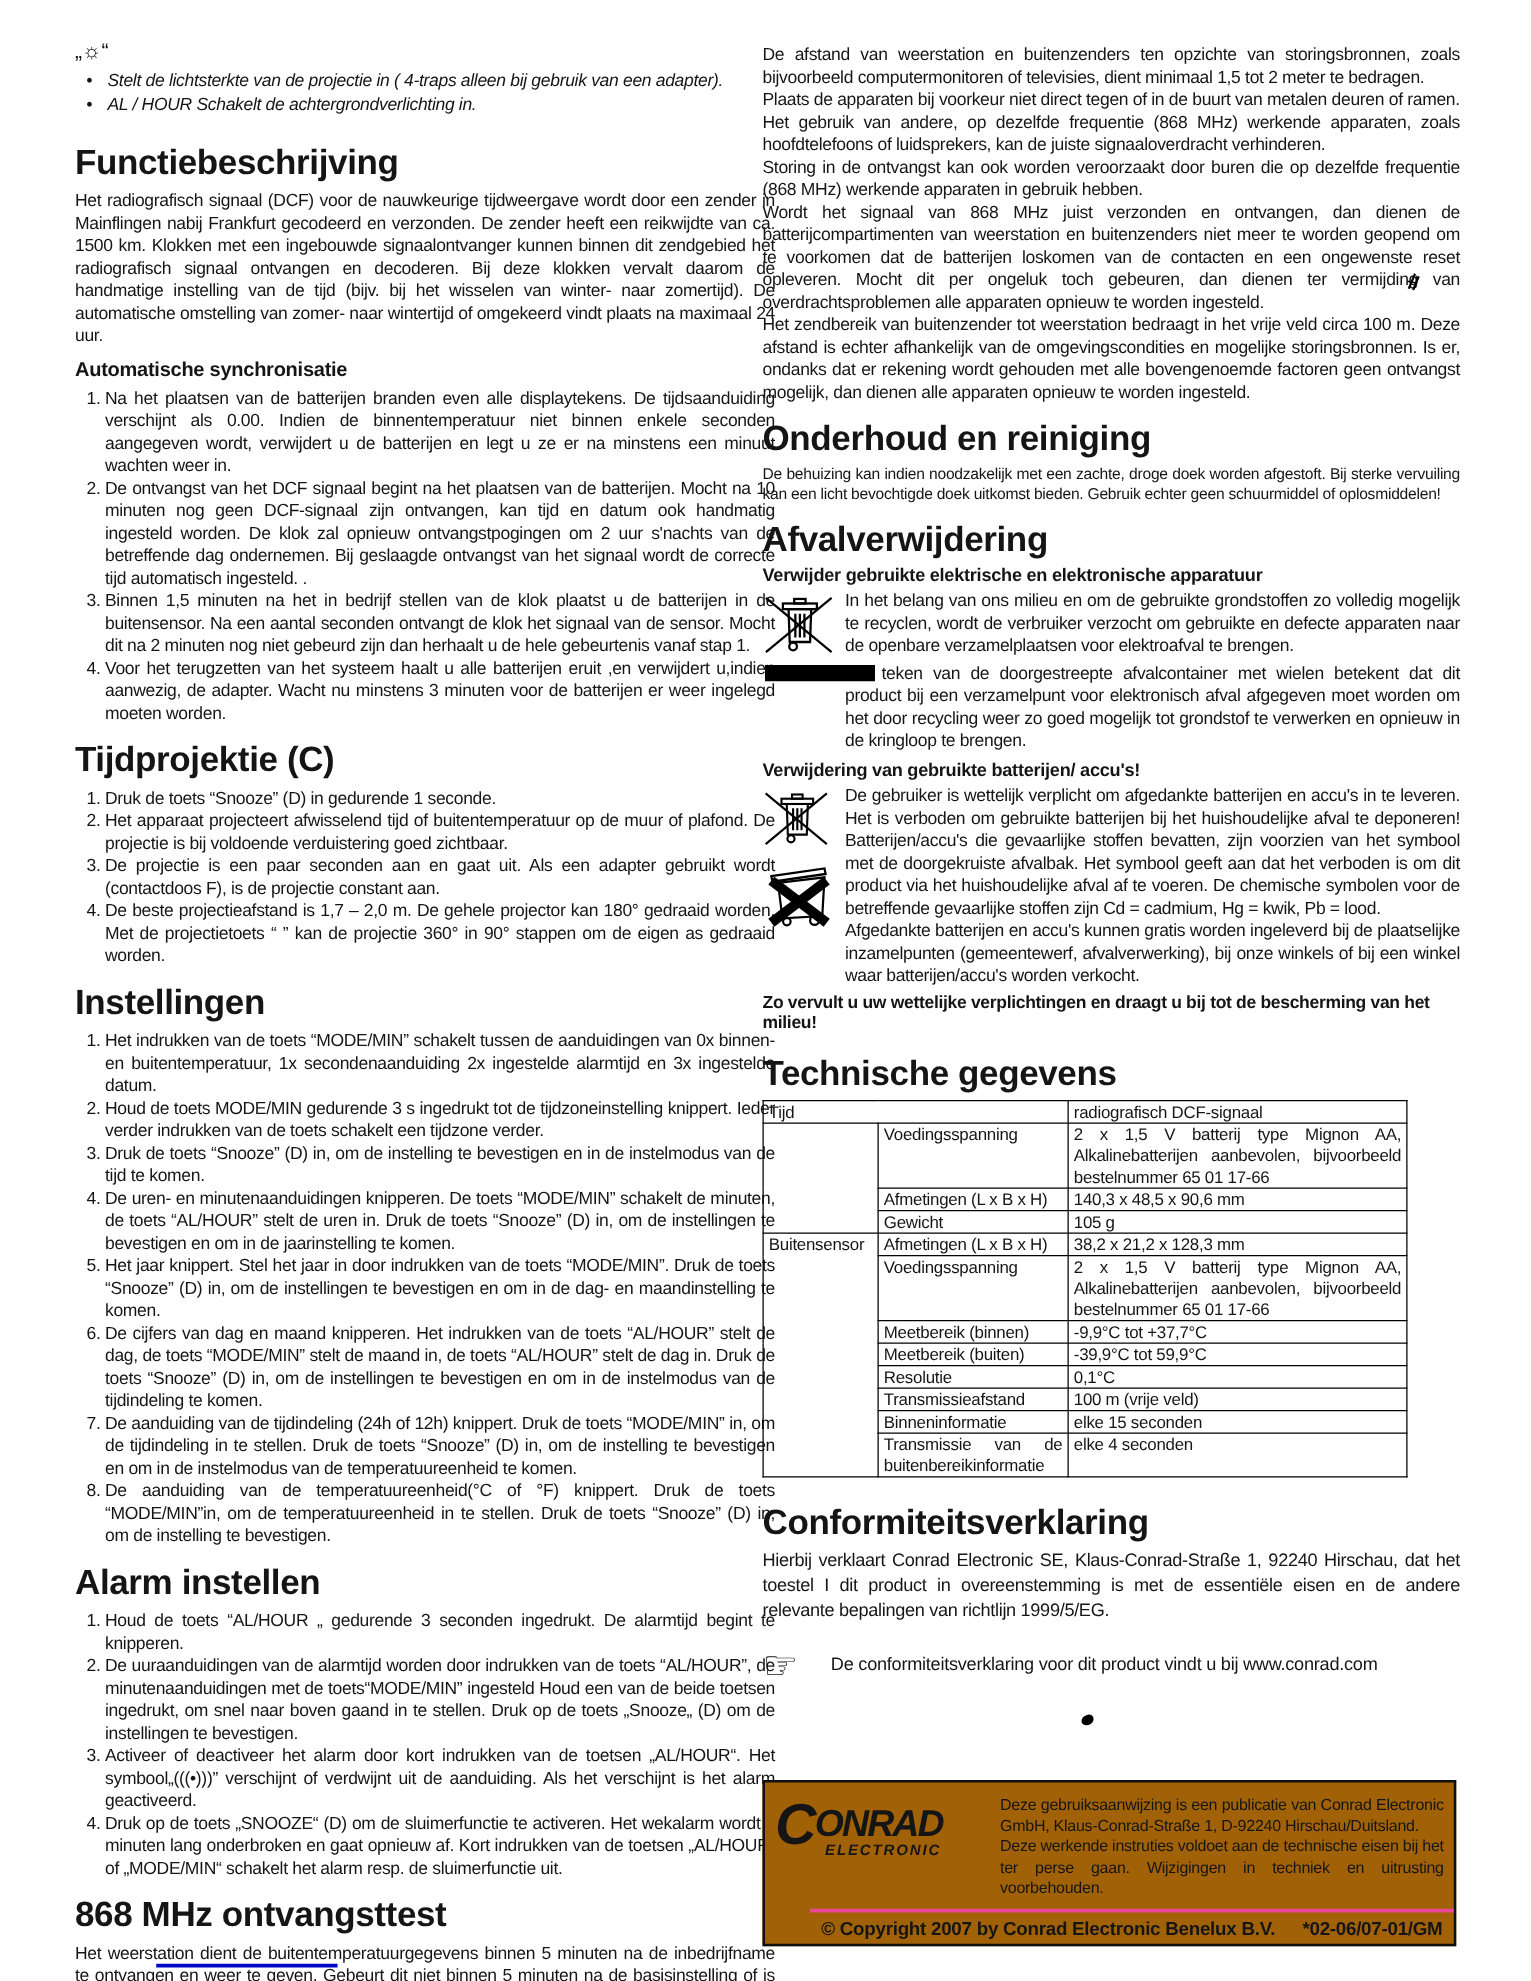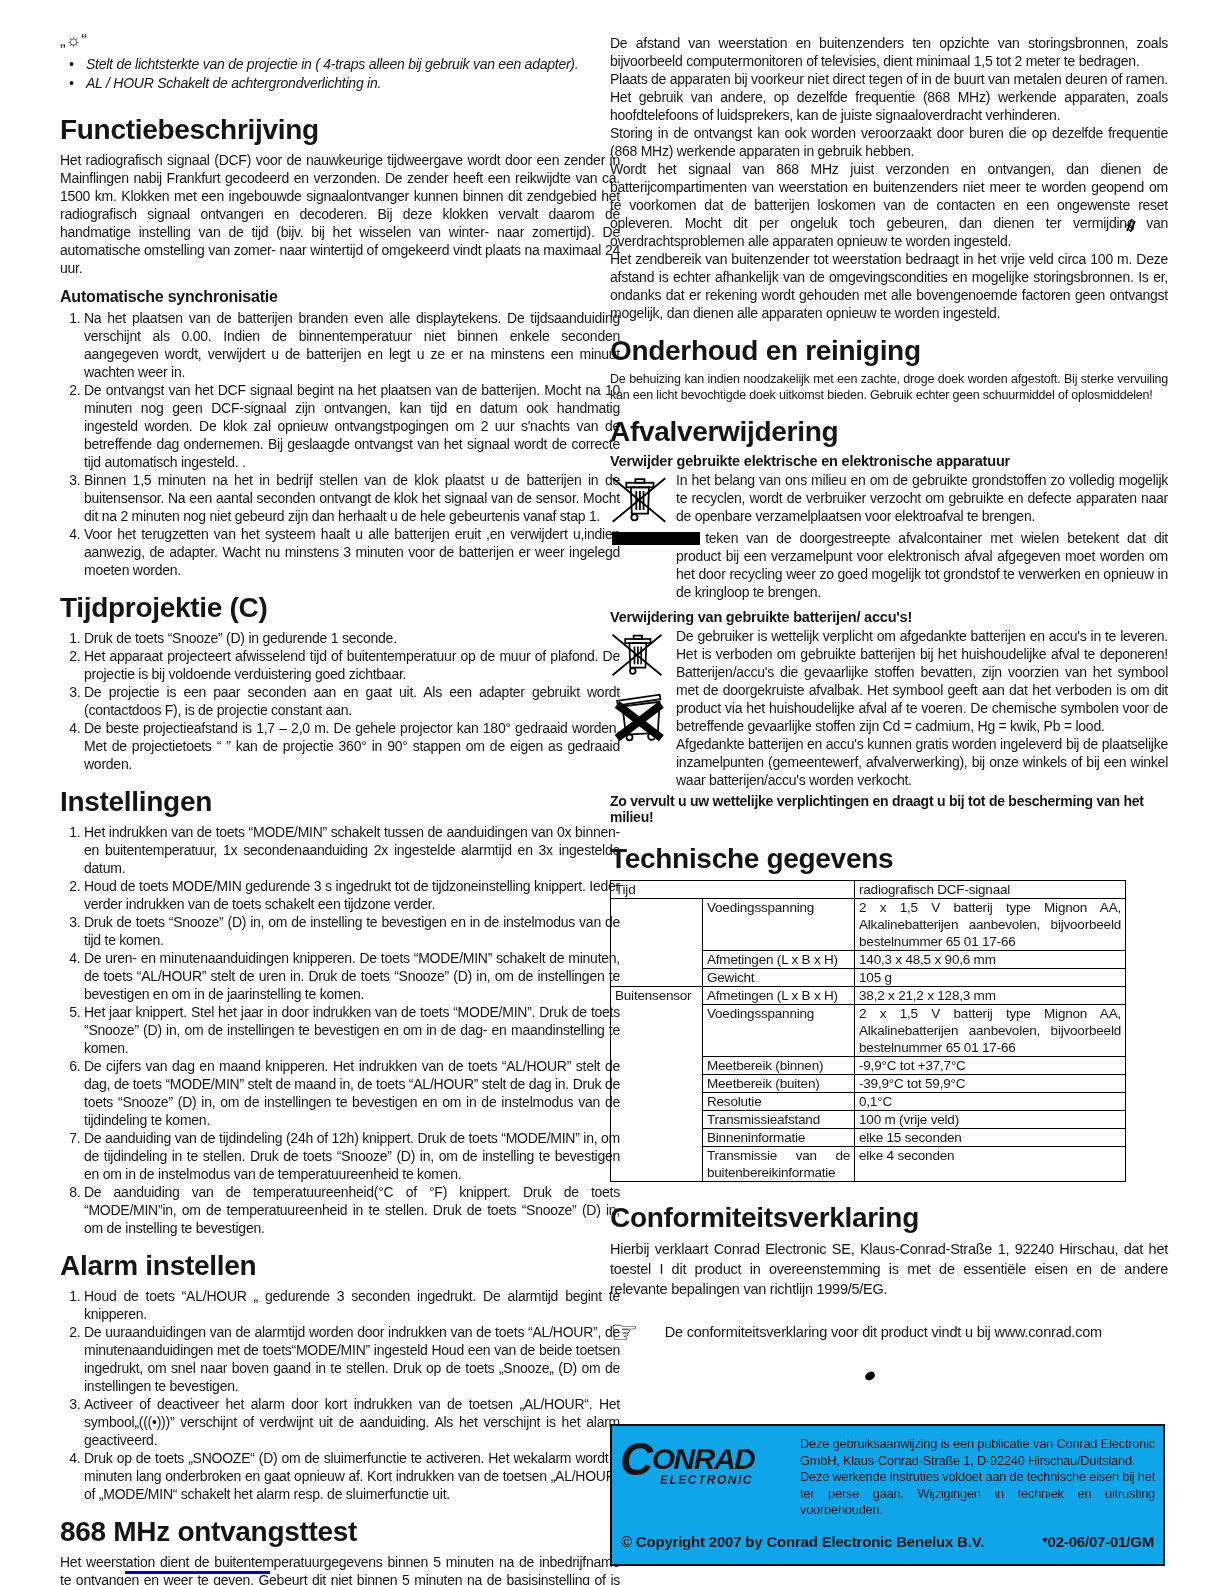--- a/index.html
+++ b/index.html
@@ -43,29 +43,29 @@
     border:1.6px solid #000; padding:0 4px; vertical-align:top;
     font-size:13.5px; line-height:17px; text-align:justify; letter-spacing:-0.2px;
     overflow:hidden;
   }
 
   .conform-body { font-size:14.5px; line-height:20px; }
   .hand-line { display:flex; align-items:center; gap:26px; margin-top:18px; }
   .hand { font-size:32px; line-height:30px; }
   .hand-text { font-size:14.5px; letter-spacing:-0.2px; }
 
-  .footer-box { position:absolute; left:610px; top:1424px; width:551px; border:2.5px solid #101010; background:#0ea5e9; }
+  .footer-box { position:absolute; left:610px; top:1424px; width:551px; border:2.5px solid #101010; background:#a16207; }
   .fb-top { display:flex; gap:12px; padding:10px 8px 8px 8px; min-height:84px; box-sizing:border-box; }
   .fb-logo { width:168px; flex:none; padding-top:6px; }
   .logo-top { font-style:italic; font-weight:900; letter-spacing:-1.5px; white-space:nowrap; }
   .logo-c { font-size:46px; line-height:34px; vertical-align:-6px; }
   .logo-name { font-size:30px; line-height:30px; }
   .logo-sub { font-size:12px; font-style:italic; font-weight:bold; letter-spacing:1.5px; margin:-3px 0 0 40px; }
   .fb-text { flex:1; font-size:12.8px; line-height:16.5px; text-align:justify; letter-spacing:-0.2px; }
-  .fb-bottom { display:flex; justify-content:space-between; border-top:1px solid #ec4899; padding:5px 9px 14px 9px; font-size:15px; font-weight:bold; letter-spacing:-0.2px; }
+  .fb-bottom { display:flex; justify-content:space-between; border-top:3px solid #ec4899; padding:5px 9px 3px 9px; font-size:15px; font-weight:bold; letter-spacing:-0.2px;margin-left:36px; }
 
   .blue-underline { position:absolute; left:125px; top:1571px; width:145px; height:3px; background:#0008c8; }
   .pen-mark { position:absolute; left:1125px; top:218px; }
   .ink-blob { position:absolute; left:865px; top:1372px; width:10px; height:8px; background:#000;
               border-radius:60% 40% 55% 45%; transform:rotate(-15deg); }
 </style>
 </head>
 <body>
 
 <div class="page">

